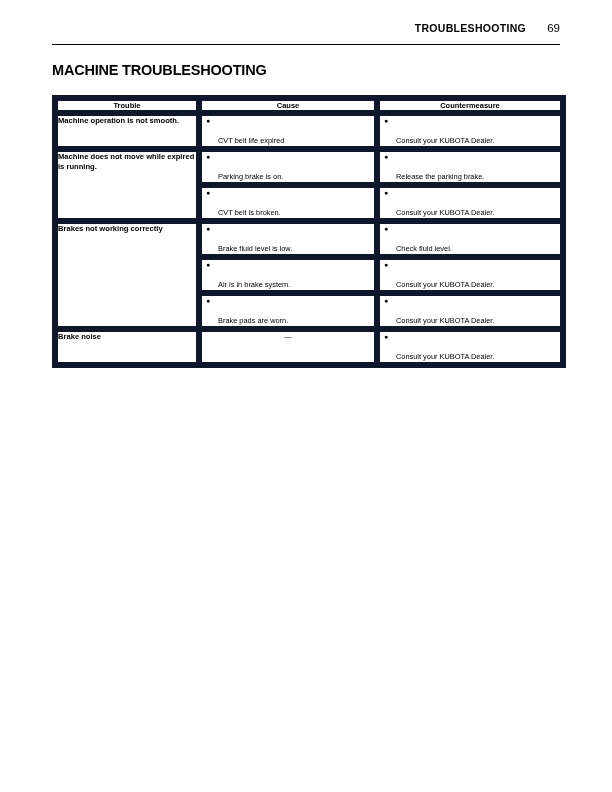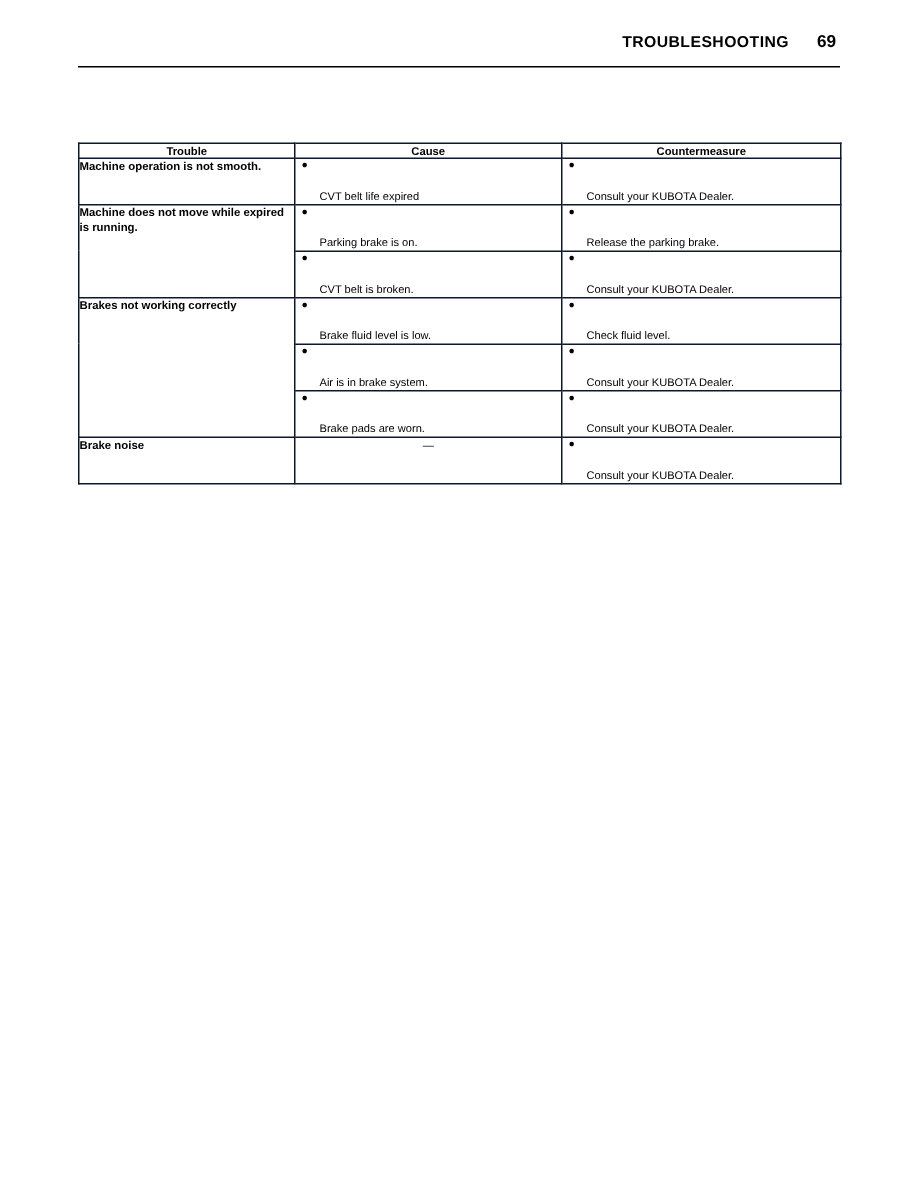--- a/index.html
+++ b/index.html
@@ -31,24 +31,24 @@
     justify-content: flex-end;
     align-items: baseline;
   }
   .header-title {
     font-size: 10.5px;
     font-weight: bold;
     letter-spacing: 0.3px;
   }
   .header-page {
     font-size: 11.5px;
-    font-weight: bold;
+    font-weight: normal;
     margin-left: 16px;
     min-width: 18px;
-    text-align: center;
+    text-align: right;
   }
   .header-rule {
     position: absolute;
     left: 52px;
     top: 44px;
     width: 508px;
     height: 1px;
     background: #000000;
   }
   
@@ -66,21 +66,21 @@
     left: 52px;
     top: 95px;
     width: 508px;
   }
   table.tbl {
     border-collapse: collapse;
     width: 508px;
     table-layout: fixed;
   }
   table.tbl td, table.tbl th {
-    border: 1px solid #0f172a;
+    border: 6px solid #0f172a;
     vertical-align: top;
     padding: 0;
   }
   th.hdr {
     text-align: center;
     font-size: 7.5px;
     font-weight: bold;
     padding: 3px 2px 3px 2px;
     background: #ffffff;
   }
@@ -135,20 +135,21 @@
 <body>
 
 <div class="page">
 
   <div class="header">
     <span class="header-title">TROUBLESHOOTING</span>
     <span class="header-page">69</span>
   </div>
   <div class="header-rule"></div>
 
+  <div class="section-title">MACHINE TROUBLESHOOTING</div>
 
   <div class="table-wrap">
     <table class="tbl">
       <colgroup>
         <col class="c1">
           <col class="c2">
           <col class="c3">
       </colgroup>
       <thead>
         <tr>

